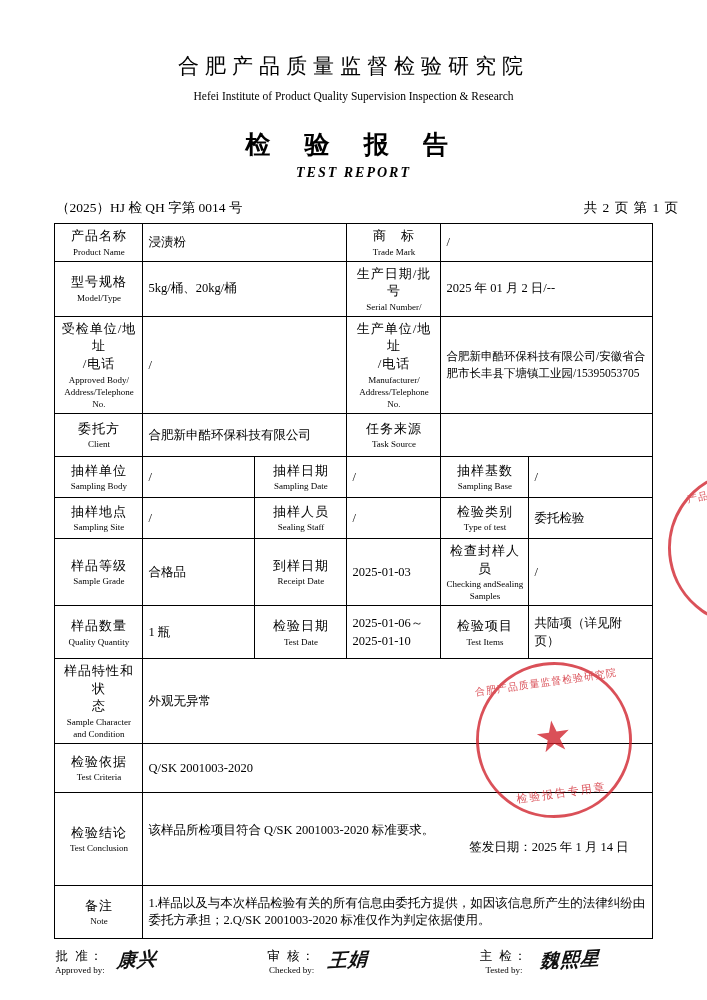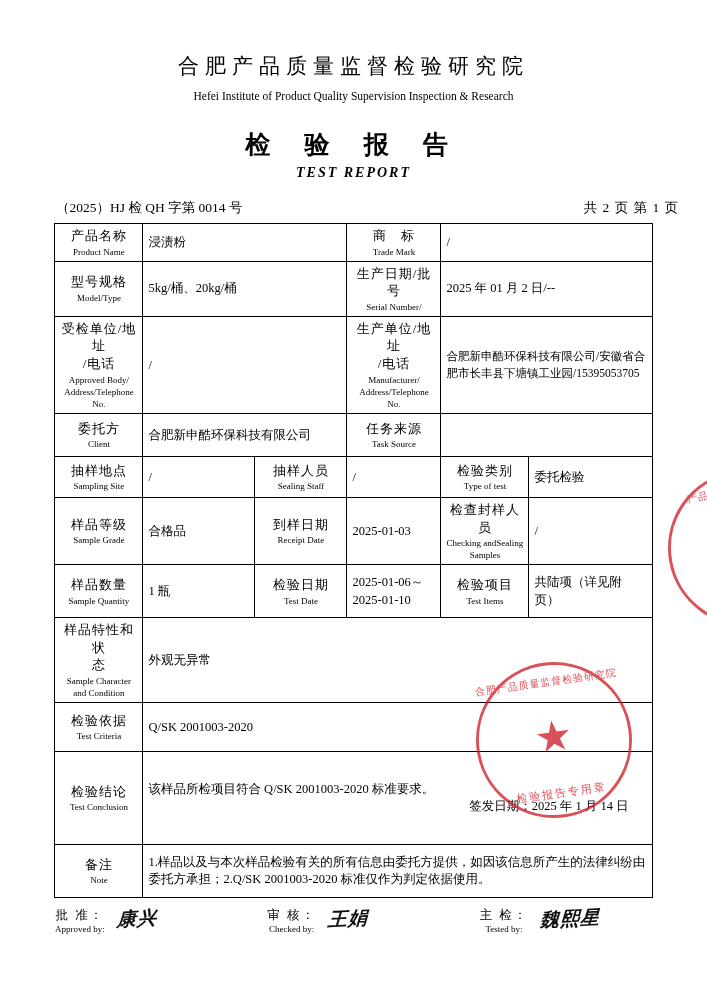--- a/index.html
+++ b/index.html
@@ -282,20 +282,37 @@
         <span class="en">Client</span>
       </td>
       <td class="val" colspan="2">合肥新申酷环保科技有限公司</td>
       <td class="lbl">
         <span class="cn">任务来源</span>
         <span class="en">Task Source</span>
       </td>
       <td class="val" colspan="2"></td>
     </tr>
 
+    <tr>
+      <td class="lbl" style="height:34px">
+        <span class="cn">抽样单位</span>
+        <span class="en">Sampling Body</span>
+      </td>
+      <td class="val">/</td>
+      <td class="lbl">
+        <span class="cn">抽样日期</span>
+        <span class="en">Sampling Date</span>
+      </td>
+      <td class="val">/</td>
+      <td class="lbl">
+        <span class="cn">抽样基数</span>
+        <span class="en">Sampling Base</span>
+      </td>
+      <td class="val">/</td>
+    </tr>
 
     <tr>
       <td class="lbl" style="height:34px">
         <span class="cn">抽样地点</span>
         <span class="en">Sampling Site</span>
       </td>
       <td class="val">/</td>
       <td class="lbl">
         <span class="cn">抽样人员</span>
         <span class="en">Sealing Staff</span>
@@ -322,21 +339,21 @@
       <td class="lbl">
         <span class="cn">检查封样人员</span>
         <span class="en">Checking andSealing Samples</span>
       </td>
       <td class="val">/</td>
     </tr>
 
     <tr>
       <td class="lbl" style="height:46px">
         <span class="cn">样品数量</span>
-        <span class="en">Sample Quantity</span>
+        <span class="en">Quality Quantity</span>
       </td>
       <td class="val">1 瓶</td>
       <td class="lbl">
         <span class="cn">检验日期</span>
         <span class="en">Test Date</span>
       </td>
       <td class="val multi">2025-01-06～2025-01-10</td>
       <td class="lbl">
         <span class="cn">检验项目</span>
         <span class="en">Test Items</span>

